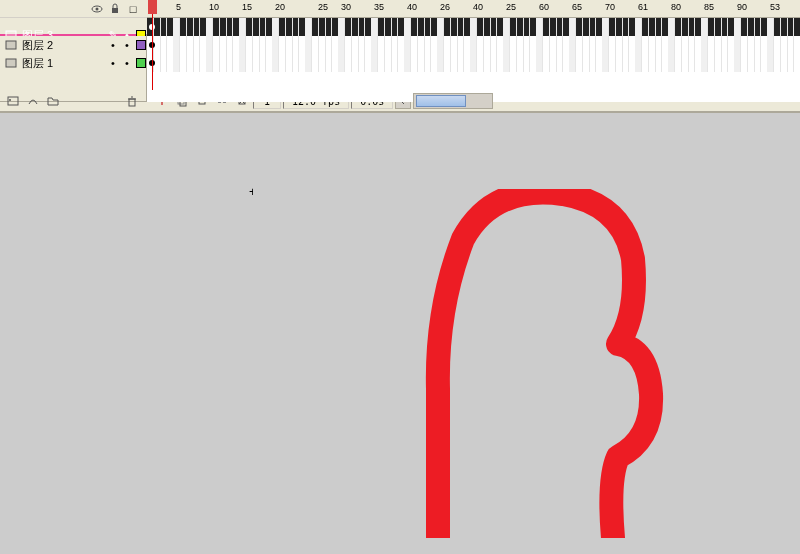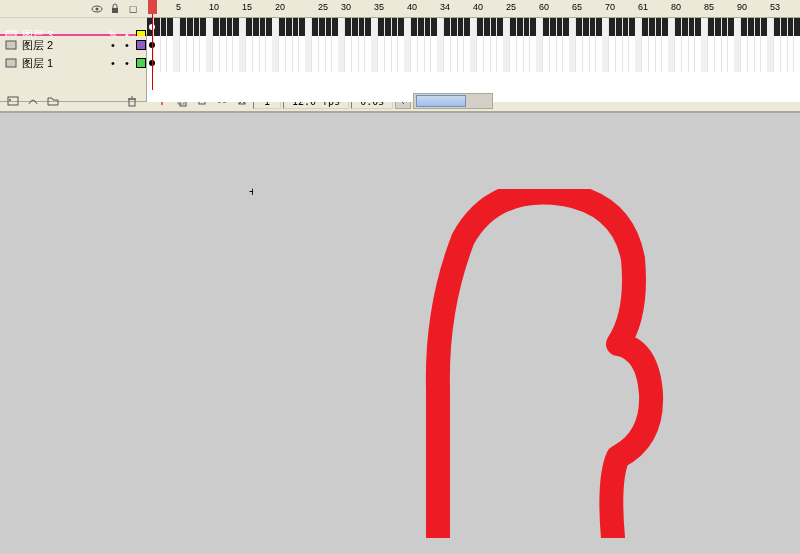--- a/index.html
+++ b/index.html
@@ -75,21 +75,21 @@
       <div class="ruler" id="ruler">
           <span class="ruler-tick" style="left: 2px;">1</span>
           <span class="ruler-tick" style="left: 29px;">5</span>
           <span class="ruler-tick" style="left: 62px;">10</span>
           <span class="ruler-tick" style="left: 95px;">15</span>
           <span class="ruler-tick" style="left: 128px;">20</span>
           <span class="ruler-tick" style="left: 171px;">25</span>
           <span class="ruler-tick" style="left: 194px;">30</span>
           <span class="ruler-tick" style="left: 227px;">35</span>
           <span class="ruler-tick" style="left: 260px;">40</span>
-          <span class="ruler-tick" style="left: 293px;">34</span>
+          <span class="ruler-tick" style="left: 293px;">26</span>
           <span class="ruler-tick" style="left: 326px;">40</span>
           <span class="ruler-tick" style="left: 359px;">25</span>
           <span class="ruler-tick" style="left: 392px;">60</span>
           <span class="ruler-tick" style="left: 425px;">65</span>
           <span class="ruler-tick" style="left: 458px;">70</span>
           <span class="ruler-tick" style="left: 491px;">61</span>
           <span class="ruler-tick" style="left: 524px;">80</span>
           <span class="ruler-tick" style="left: 557px;">85</span>
           <span class="ruler-tick" style="left: 590px;">90</span>
           <span class="ruler-tick" style="left: 623px;">53</span>

